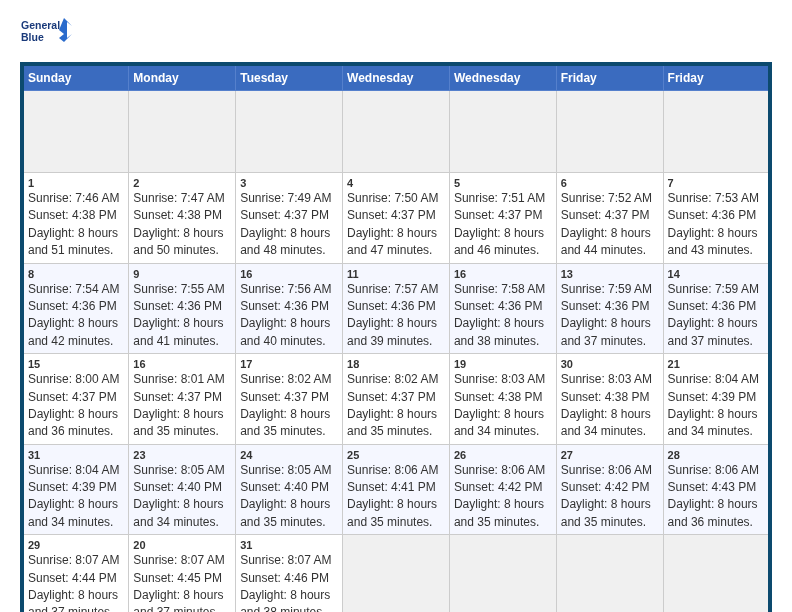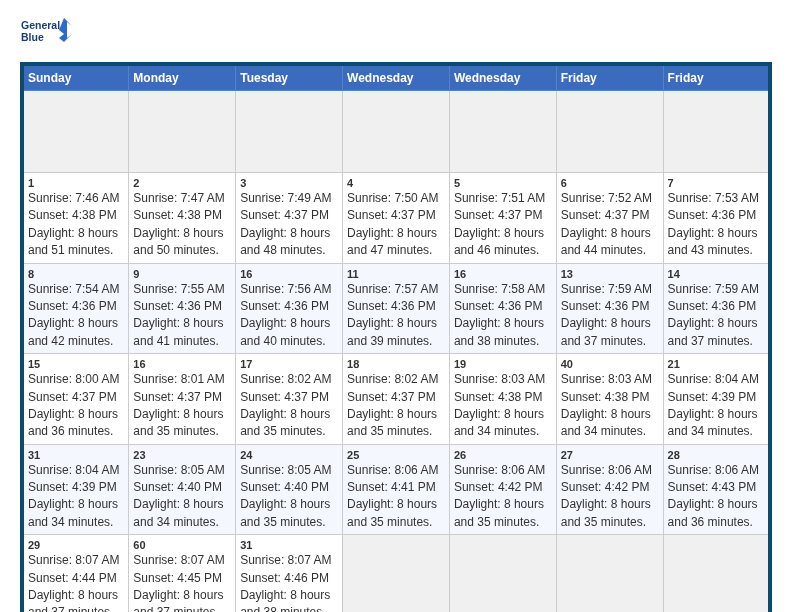--- a/index.html
+++ b/index.html
@@ -143,35 +143,35 @@
           <td><span class="day-num">16</span><span class="cell-text">Sunrise: 7:58 AM<br>Sunset: 4:36 PM<br>Daylight: 8 hours and 38 minutes.</span></td>
           <td><span class="day-num">13</span><span class="cell-text">Sunrise: 7:59 AM<br>Sunset: 4:36 PM<br>Daylight: 8 hours and 37 minutes.</span></td>
           <td><span class="day-num">14</span><span class="cell-text">Sunrise: 7:59 AM<br>Sunset: 4:36 PM<br>Daylight: 8 hours and 37 minutes.</span></td>
         </tr>
         <tr>
           <td><span class="day-num">15</span><span class="cell-text">Sunrise: 8:00 AM<br>Sunset: 4:37 PM<br>Daylight: 8 hours and 36 minutes.</span></td>
           <td><span class="day-num">16</span><span class="cell-text">Sunrise: 8:01 AM<br>Sunset: 4:37 PM<br>Daylight: 8 hours and 35 minutes.</span></td>
           <td><span class="day-num">17</span><span class="cell-text">Sunrise: 8:02 AM<br>Sunset: 4:37 PM<br>Daylight: 8 hours and 35 minutes.</span></td>
           <td><span class="day-num">18</span><span class="cell-text">Sunrise: 8:02 AM<br>Sunset: 4:37 PM<br>Daylight: 8 hours and 35 minutes.</span></td>
           <td><span class="day-num">19</span><span class="cell-text">Sunrise: 8:03 AM<br>Sunset: 4:38 PM<br>Daylight: 8 hours and 34 minutes.</span></td>
-          <td><span class="day-num">40</span><span class="cell-text">Sunrise: 8:03 AM<br>Sunset: 4:38 PM<br>Daylight: 8 hours and 34 minutes.</span></td>
+          <td><span class="day-num">30</span><span class="cell-text">Sunrise: 8:03 AM<br>Sunset: 4:38 PM<br>Daylight: 8 hours and 34 minutes.</span></td>
           <td><span class="day-num">21</span><span class="cell-text">Sunrise: 8:04 AM<br>Sunset: 4:39 PM<br>Daylight: 8 hours and 34 minutes.</span></td>
         </tr>
         <tr>
           <td><span class="day-num">31</span><span class="cell-text">Sunrise: 8:04 AM<br>Sunset: 4:39 PM<br>Daylight: 8 hours and 34 minutes.</span></td>
           <td><span class="day-num">23</span><span class="cell-text">Sunrise: 8:05 AM<br>Sunset: 4:40 PM<br>Daylight: 8 hours and 34 minutes.</span></td>
           <td><span class="day-num">24</span><span class="cell-text">Sunrise: 8:05 AM<br>Sunset: 4:40 PM<br>Daylight: 8 hours and 35 minutes.</span></td>
           <td><span class="day-num">25</span><span class="cell-text">Sunrise: 8:06 AM<br>Sunset: 4:41 PM<br>Daylight: 8 hours and 35 minutes.</span></td>
           <td><span class="day-num">26</span><span class="cell-text">Sunrise: 8:06 AM<br>Sunset: 4:42 PM<br>Daylight: 8 hours and 35 minutes.</span></td>
           <td><span class="day-num">27</span><span class="cell-text">Sunrise: 8:06 AM<br>Sunset: 4:42 PM<br>Daylight: 8 hours and 35 minutes.</span></td>
           <td><span class="day-num">28</span><span class="cell-text">Sunrise: 8:06 AM<br>Sunset: 4:43 PM<br>Daylight: 8 hours and 36 minutes.</span></td>
         </tr>
         <tr>
           <td><span class="day-num">29</span><span class="cell-text">Sunrise: 8:07 AM<br>Sunset: 4:44 PM<br>Daylight: 8 hours and 37 minutes.</span></td>
-          <td><span class="day-num">60</span><span class="cell-text">Sunrise: 8:07 AM<br>Sunset: 4:45 PM<br>Daylight: 8 hours and 37 minutes.</span></td>
+          <td><span class="day-num">20</span><span class="cell-text">Sunrise: 8:07 AM<br>Sunset: 4:45 PM<br>Daylight: 8 hours and 37 minutes.</span></td>
           <td><span class="day-num">31</span><span class="cell-text">Sunrise: 8:07 AM<br>Sunset: 4:46 PM<br>Daylight: 8 hours and 38 minutes.</span></td>
           <td class="empty-cell"></td>
           <td class="empty-cell"></td>
           <td class="empty-cell"></td>
           <td class="empty-cell"></td>
         </tr>
       </tbody>
   </table>
 </div>
 

